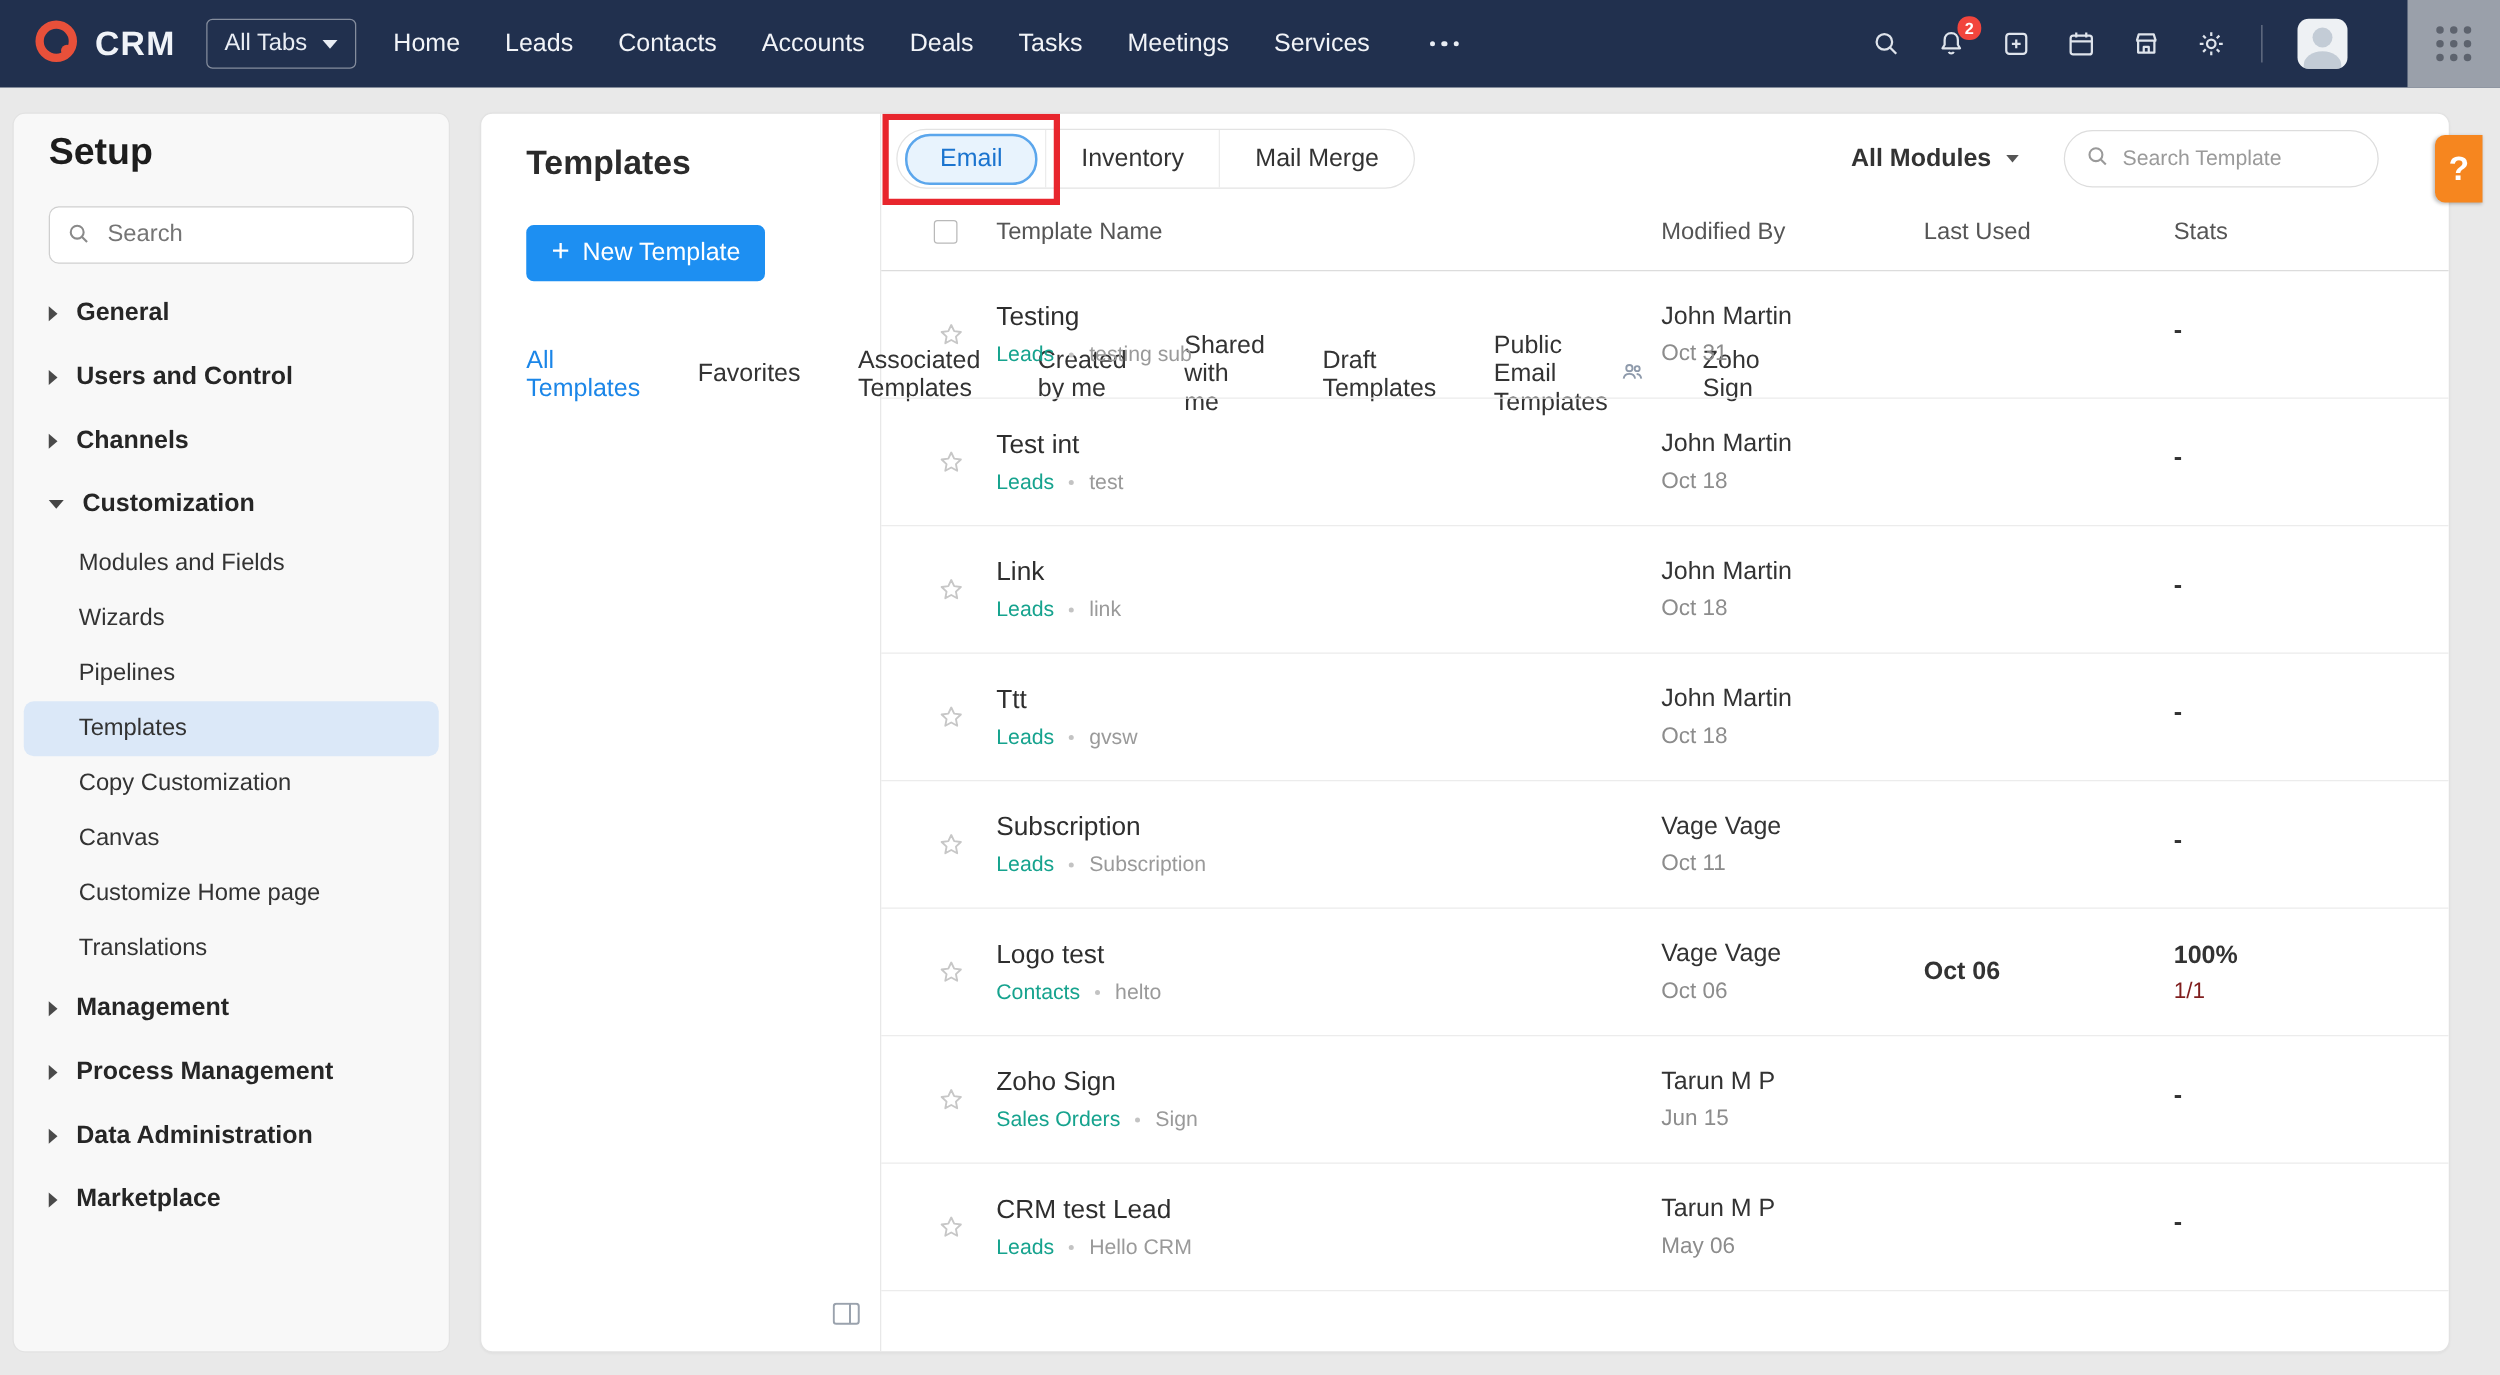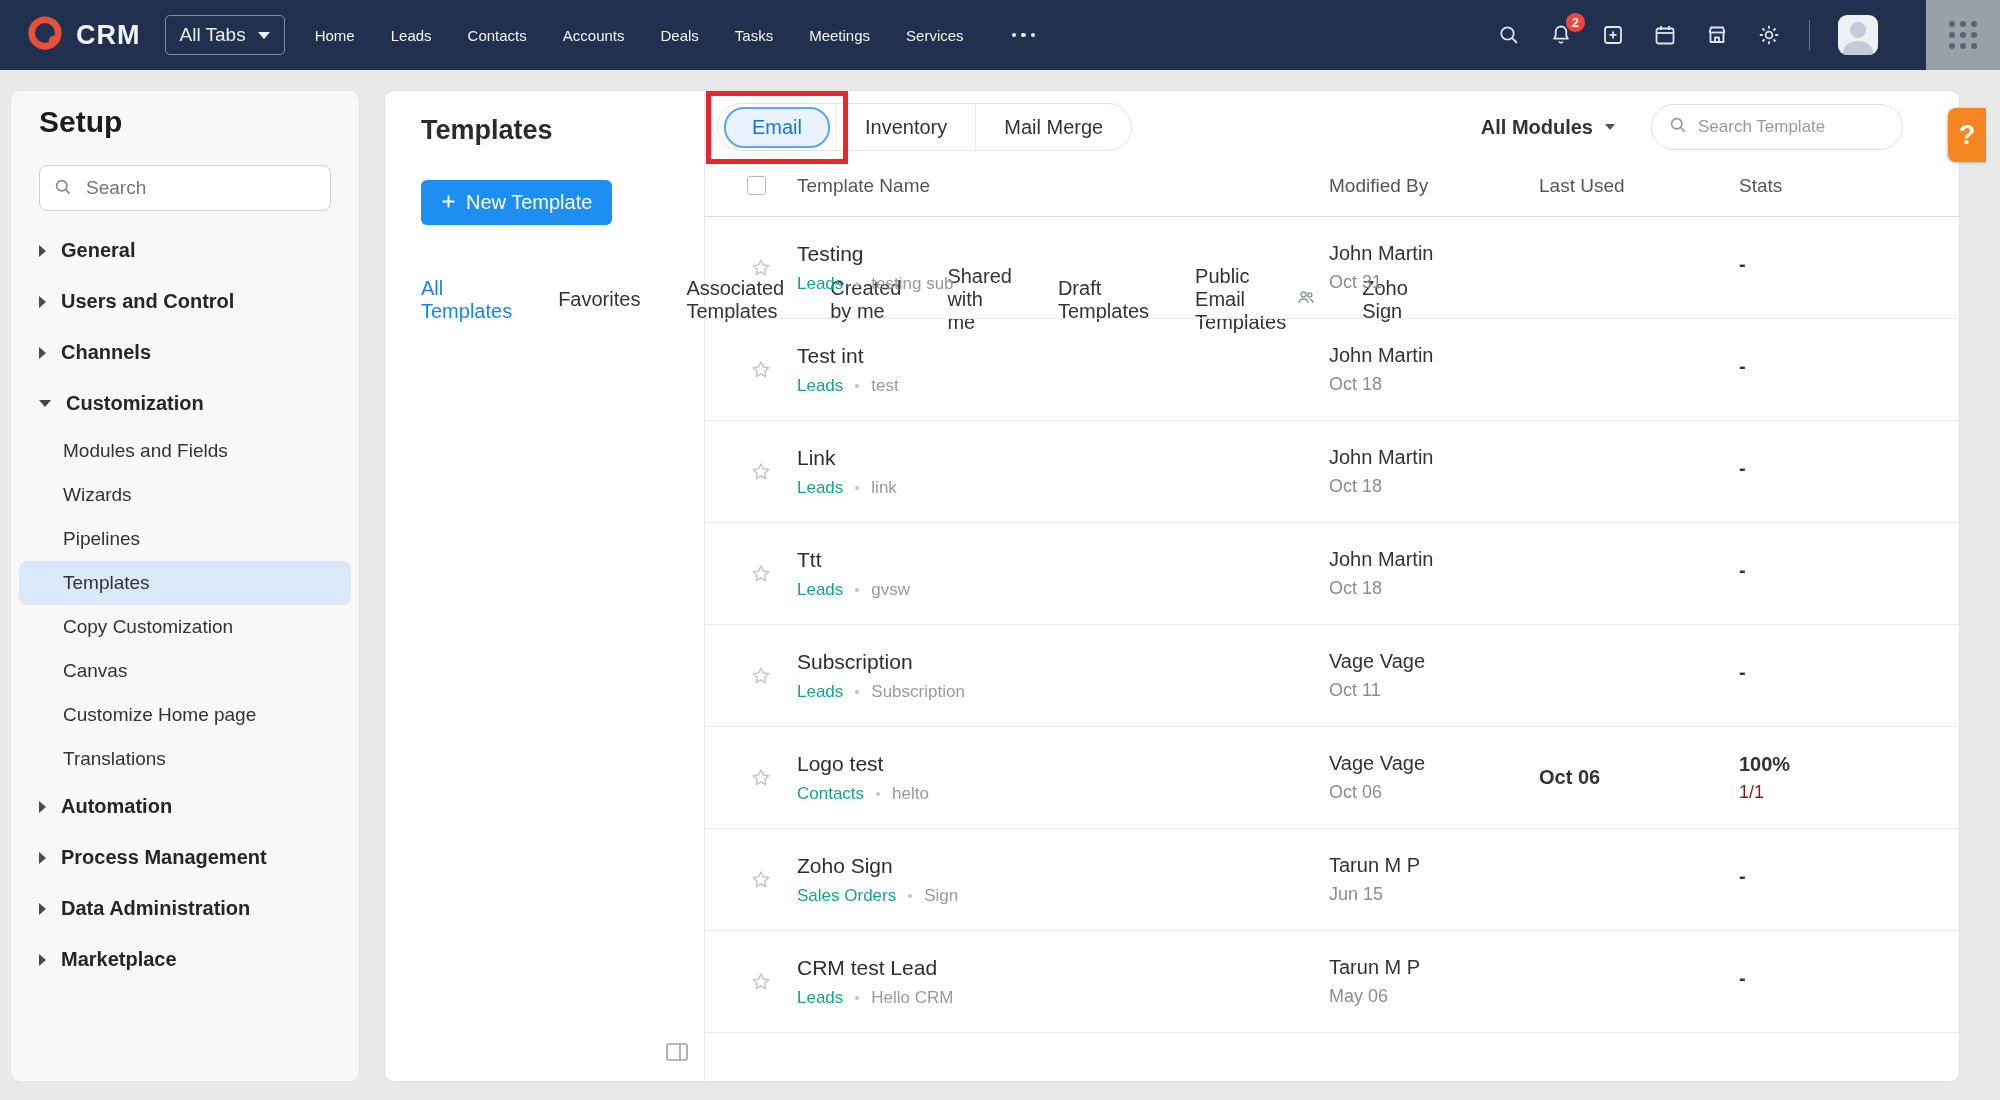--- a/index.html
+++ b/index.html
@@ -18,21 +18,21 @@
     padding-left:26px; position:relative; z-index:20;
   }
   .logo-wrap { display:flex; align-items:center; gap:12px; }
   .logo-text { color:#f0f3f8; font-size:27px; font-weight:bold; letter-spacing:1px; }
   .alltabs {
     margin-left:24px; display:flex; align-items:center; gap:12px;
     border:1px solid rgba(255,255,255,.45); border-radius:5px;
     padding:8px 14px; color:#e9edf4; font-size:19px; background:transparent; cursor:pointer;
   }
   .topnav { display:flex; align-items:center; gap:36px; margin-left:30px; }
-  .topnav a { color:#f2f4f8; font-size:15px; text-decoration:none; font-weight:500; cursor:pointer; }
+  .topnav a { color:#f2f4f8; font-size:20px; text-decoration:none; font-weight:500; cursor:pointer; }
   .dots { display:flex; gap:5px; margin-left:6px; cursor:pointer; padding:6px; }
   .dots i { width:4.5px; height:4.5px; border-radius:50%; background:#e9edf4; }
   .tb-right { margin-left:auto; display:flex; align-items:center; gap:28px; }
   .tb-icon { position:relative; cursor:pointer; display:flex; align-items:center; }
   .badge {
     position:absolute; top:-10px; right:-12px; background:#f2453d; color:#fff;
     font-size:13px; font-weight:bold; padding:1px 6px; border-radius:9px; line-height:17px;
   }
   .tb-divider { width:1px; height:30px; background:rgba(255,255,255,.35); }
   .avatar {
@@ -275,21 +275,21 @@
     <a class="sb-child">Wizards</a>
     <a class="sb-child">Pipelines</a>
     <a class="sb-child selected">Templates</a>
     <a class="sb-child">Copy Customization</a>
     <a class="sb-child">Canvas</a>
     <a class="sb-child">Customize Home page</a>
     <a class="sb-child">Translations</a>
 
     <div class="sb-section">
       <span class="tri-r dark"></span>
-      <span class="lbl">Automation</span>
+      <span class="lbl">Management</span>
     </div>
     <div class="sb-section">
       <span class="tri-r dark"></span>
       <span class="lbl">Process Management</span>
     </div>
     <div class="sb-section">
       <span class="tri-r dark"></span>
       <span class="lbl">Data Administration</span>
     </div>
     <div class="sb-section">

